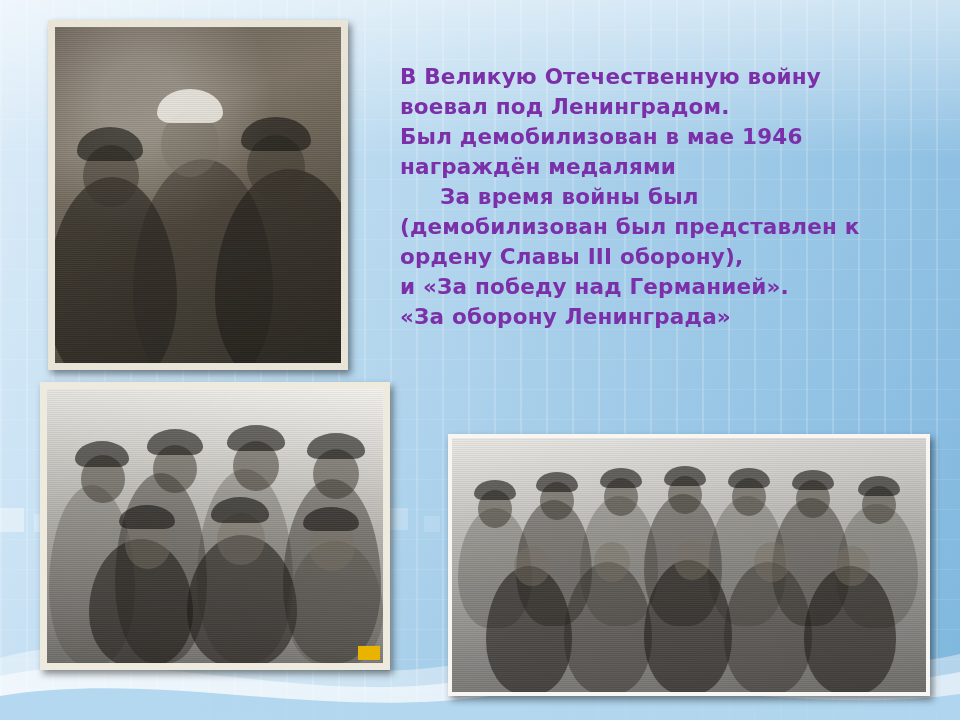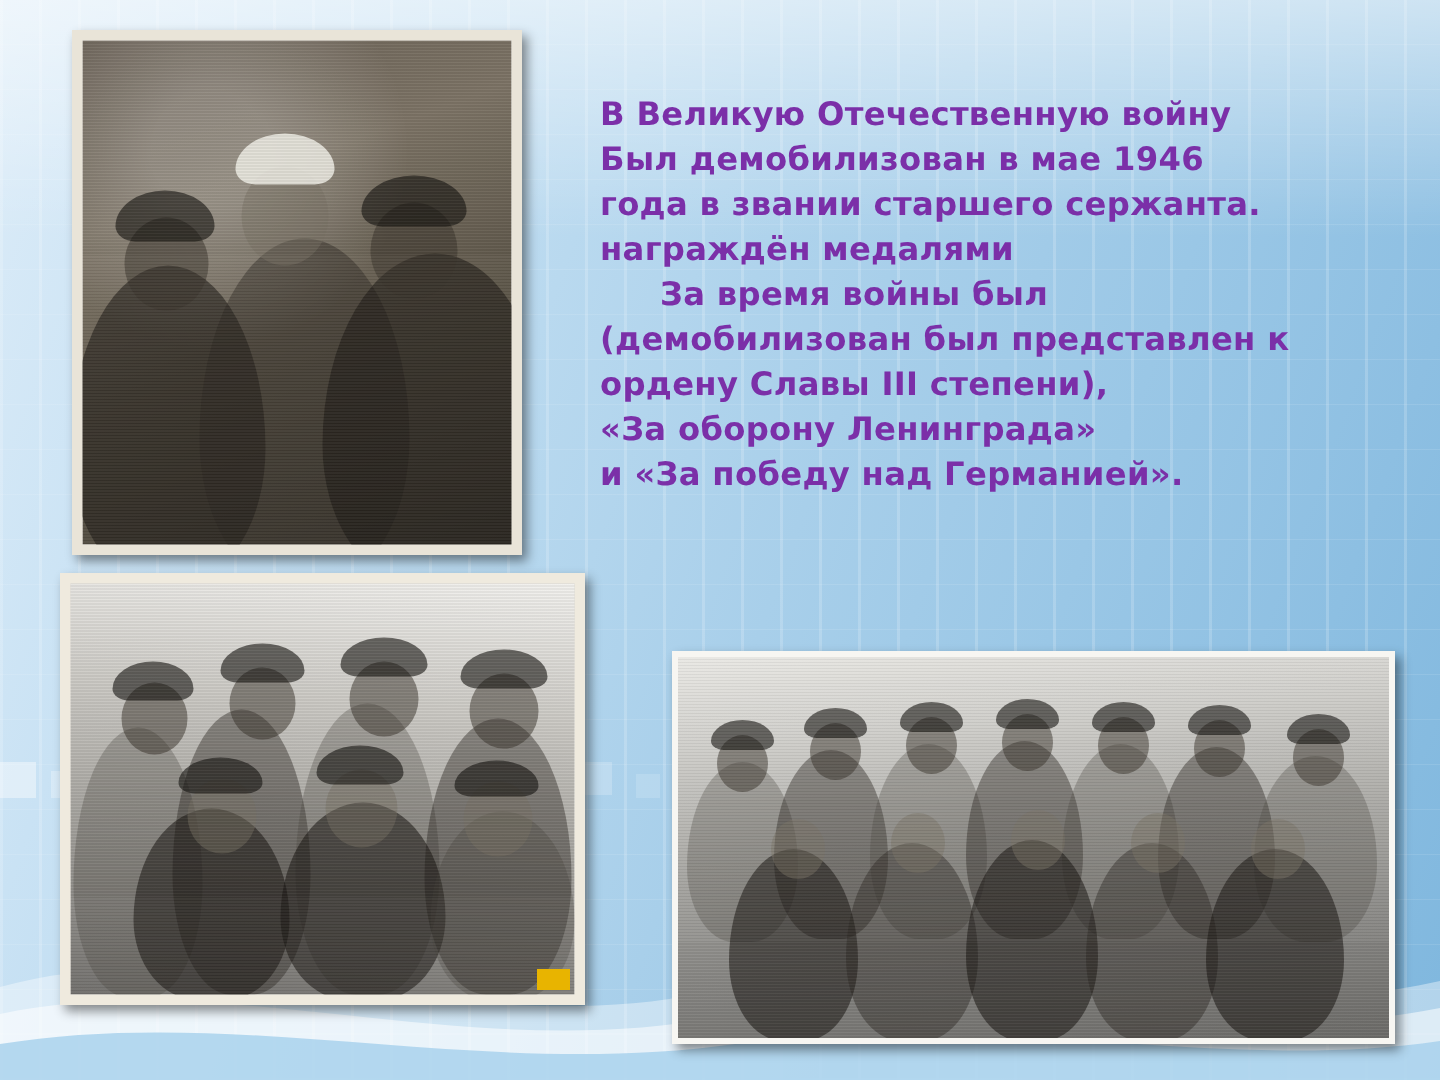--- a/index.html
+++ b/index.html
@@ -286,23 +286,23 @@
       <div class="cap" style="left:212px; top:28px;  width:42px; height:20px;"></div>
       <div class="cap" style="left:276px; top:30px;  width:42px; height:20px;"></div>
       <div class="cap" style="left:340px; top:32px;  width:42px; height:20px;"></div>
       <div class="cap" style="left:406px; top:38px;  width:42px; height:20px;"></div>
     </div>
     <div class="grain"></div>
   </div>
 
   <div class="text-block">
     <span class="ln">В Великую Отечественную войну</span>
+    <span class="ln">воевал под Ленинградом.</span>
     <span class="ln">Был демобилизован в мае 1946</span>
-    <span class="ln">года в звании старшего сержанта.</span>
     <span class="ln">награждён медалями</span>
     <span class="ln indent-r">За время войны был</span>
     <span class="ln">(демобилизован был представлен к</span>
-    <span class="ln">ордену Славы III степени),</span>
+    <span class="ln">ордену Славы III оборону),</span>
+    <span class="ln">и «За победу над Германией».</span>
     <span class="ln">«За оборону Ленинграда»</span>
-    <span class="ln">и «За победу над Германией».</span>
   </div>
 
 </div>
 
 </body></html>

